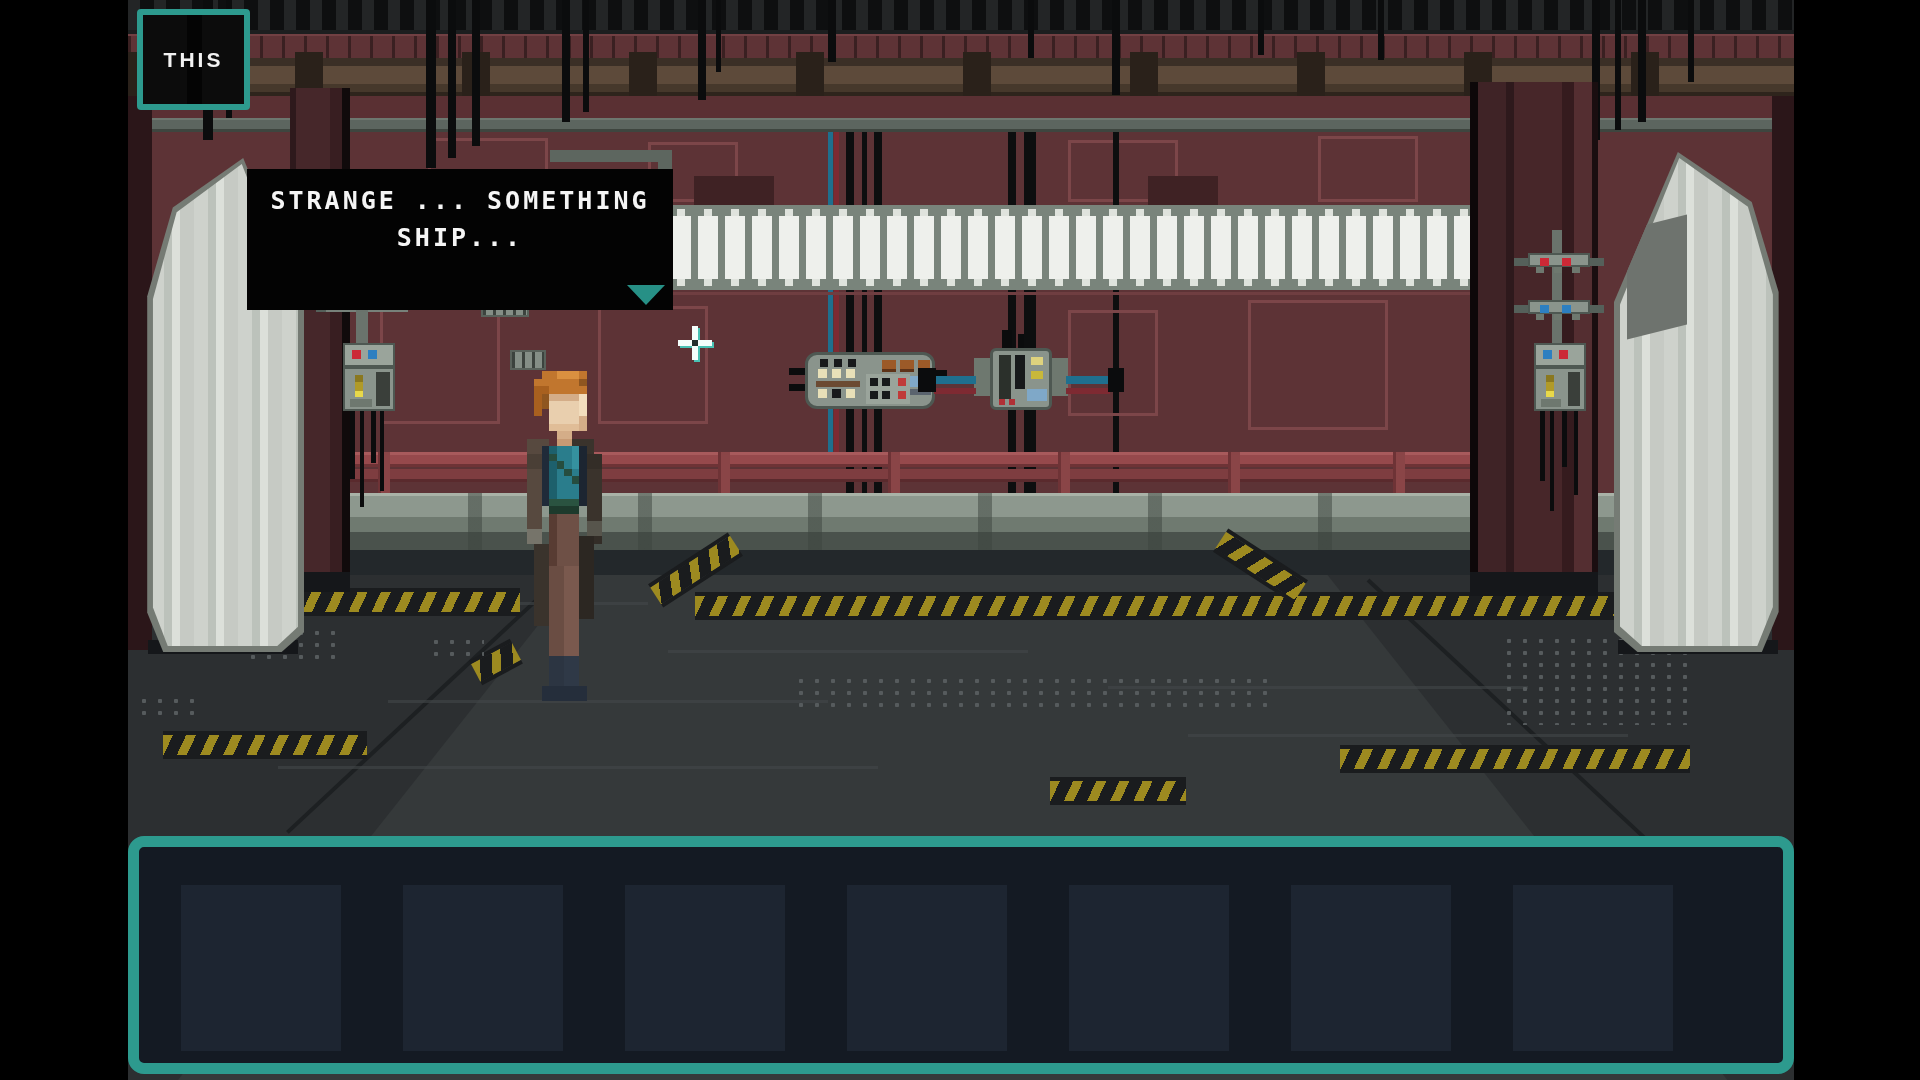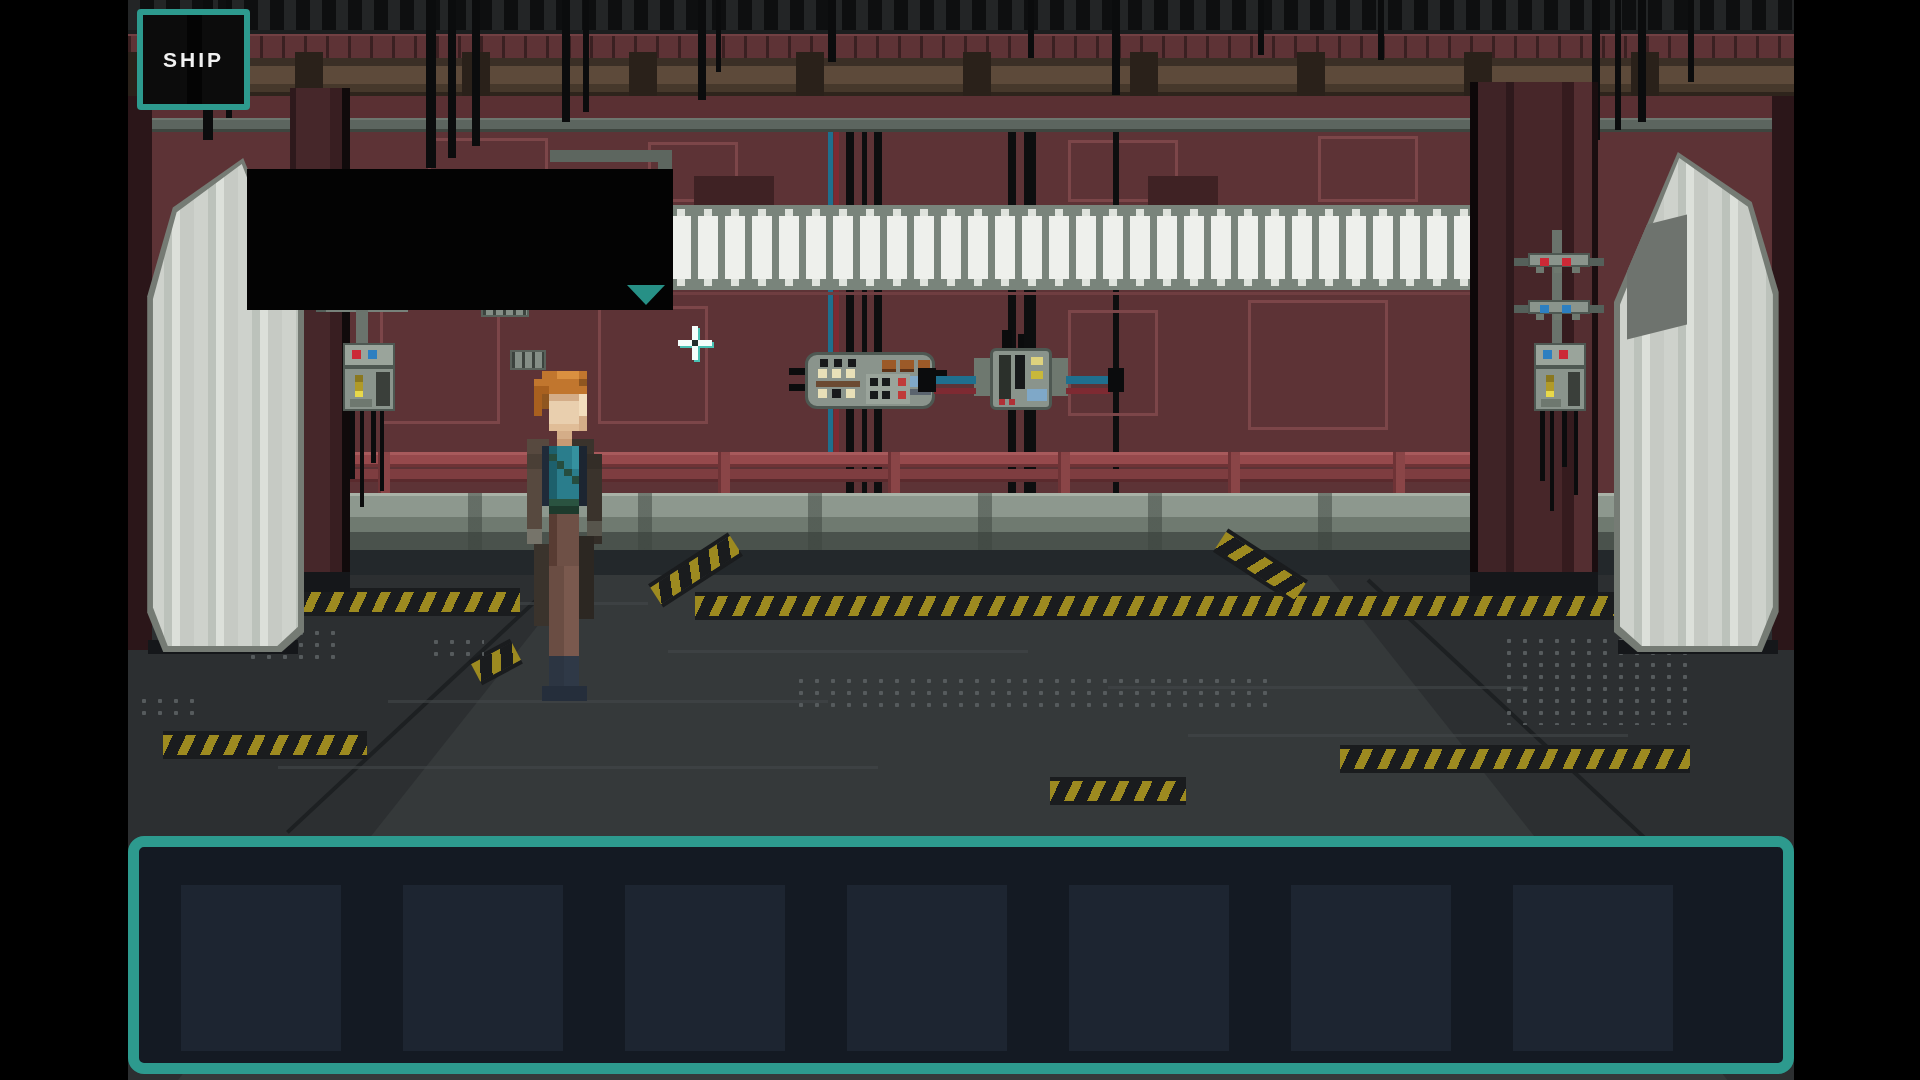--- a/index.html
+++ b/index.html
@@ -333,23 +333,25 @@
 
   <svg class="abs" style="left:550px;top:326px" width="38" height="38" viewBox="0 0 38 38" shape-rendering="crispEdges">
     <rect x="16" y="2" width="6" height="34" fill="#49c2b4"></rect>
     <rect x="2" y="16" width="34" height="6" fill="#49c2b4"></rect>
     <rect x="14" y="0" width="6" height="34" fill="#f4fffc"></rect>
     <rect x="0" y="14" width="34" height="6" fill="#f4fffc"></rect>
     <rect x="14" y="14" width="6" height="6" fill="#22302e"></rect>
   </svg>
 </div>
 
-<button id="menu-btn">SHIP</button>
+<button id="menu-btn">THIS</button>
 
 <div id="dialogue">
+  <div class="dl">STRANGE ... SOMETHING</div>
+  <div class="dl">SHIP...</div>
   <div id="dlg-arrow"></div>
 </div>
 
 <div id="inventory">
   <div class="slot"></div>
   <div class="slot"></div>
   <div class="slot"></div>
   <div class="slot"></div>
   <div class="slot"></div>
   <div class="slot"></div>

